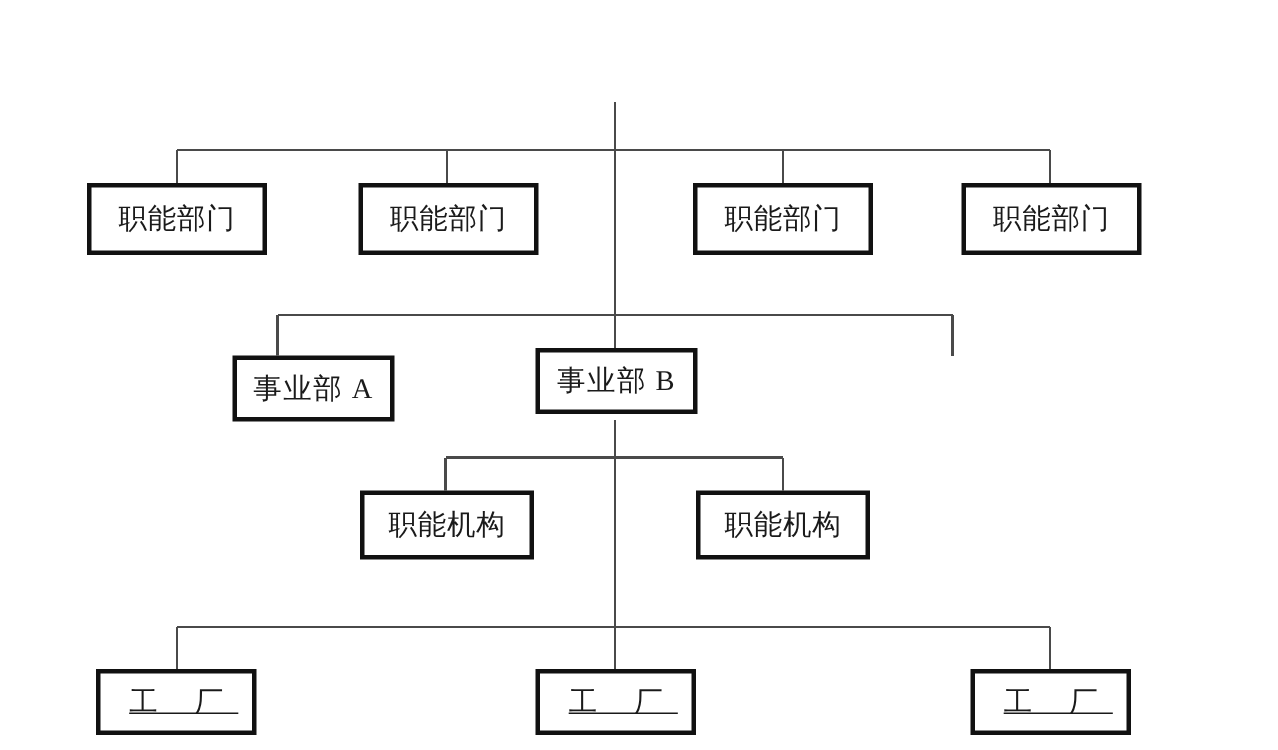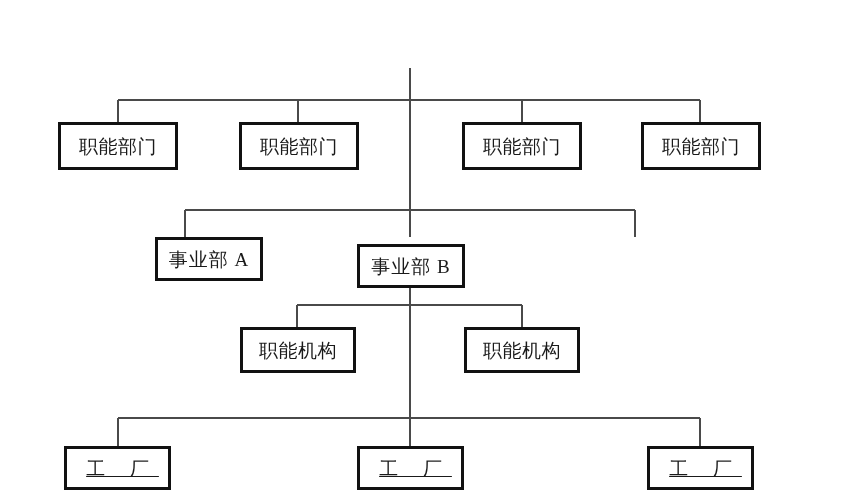--- a/index.html
+++ b/index.html
@@ -97,21 +97,21 @@
   <div class="node-box" style="left:462px; top:122px; width:120px; height:48px;">
     <span class="node-label">职能部门</span>
   </div>
   <div class="node-box" style="left:641px; top:122px; width:120px; height:48px;">
     <span class="node-label">职能部门</span>
   </div>
 
   <div class="node-box" style="left:131px; top:237px; width:108px; height:44px;margin-left:24px;">
     <span class="node-label wide-space">事业部 A</span>
   </div>
-  <div class="node-box" style="left:357px; top:244px; width:108px; height:44px;">
+  <div class="node-box" style="left:357px; top:232px; width:108px; height:44px;">
     <span class="node-label wide-space">事业部 B</span>
   </div>
 
   <div class="node-box" style="left:240px; top:327px; width:116px; height:46px;">
     <span class="node-label">职能机构</span>
   </div>
   <div class="node-box" style="left:464px; top:327px; width:116px; height:46px;">
     <span class="node-label">职能机构</span>
   </div>
 

